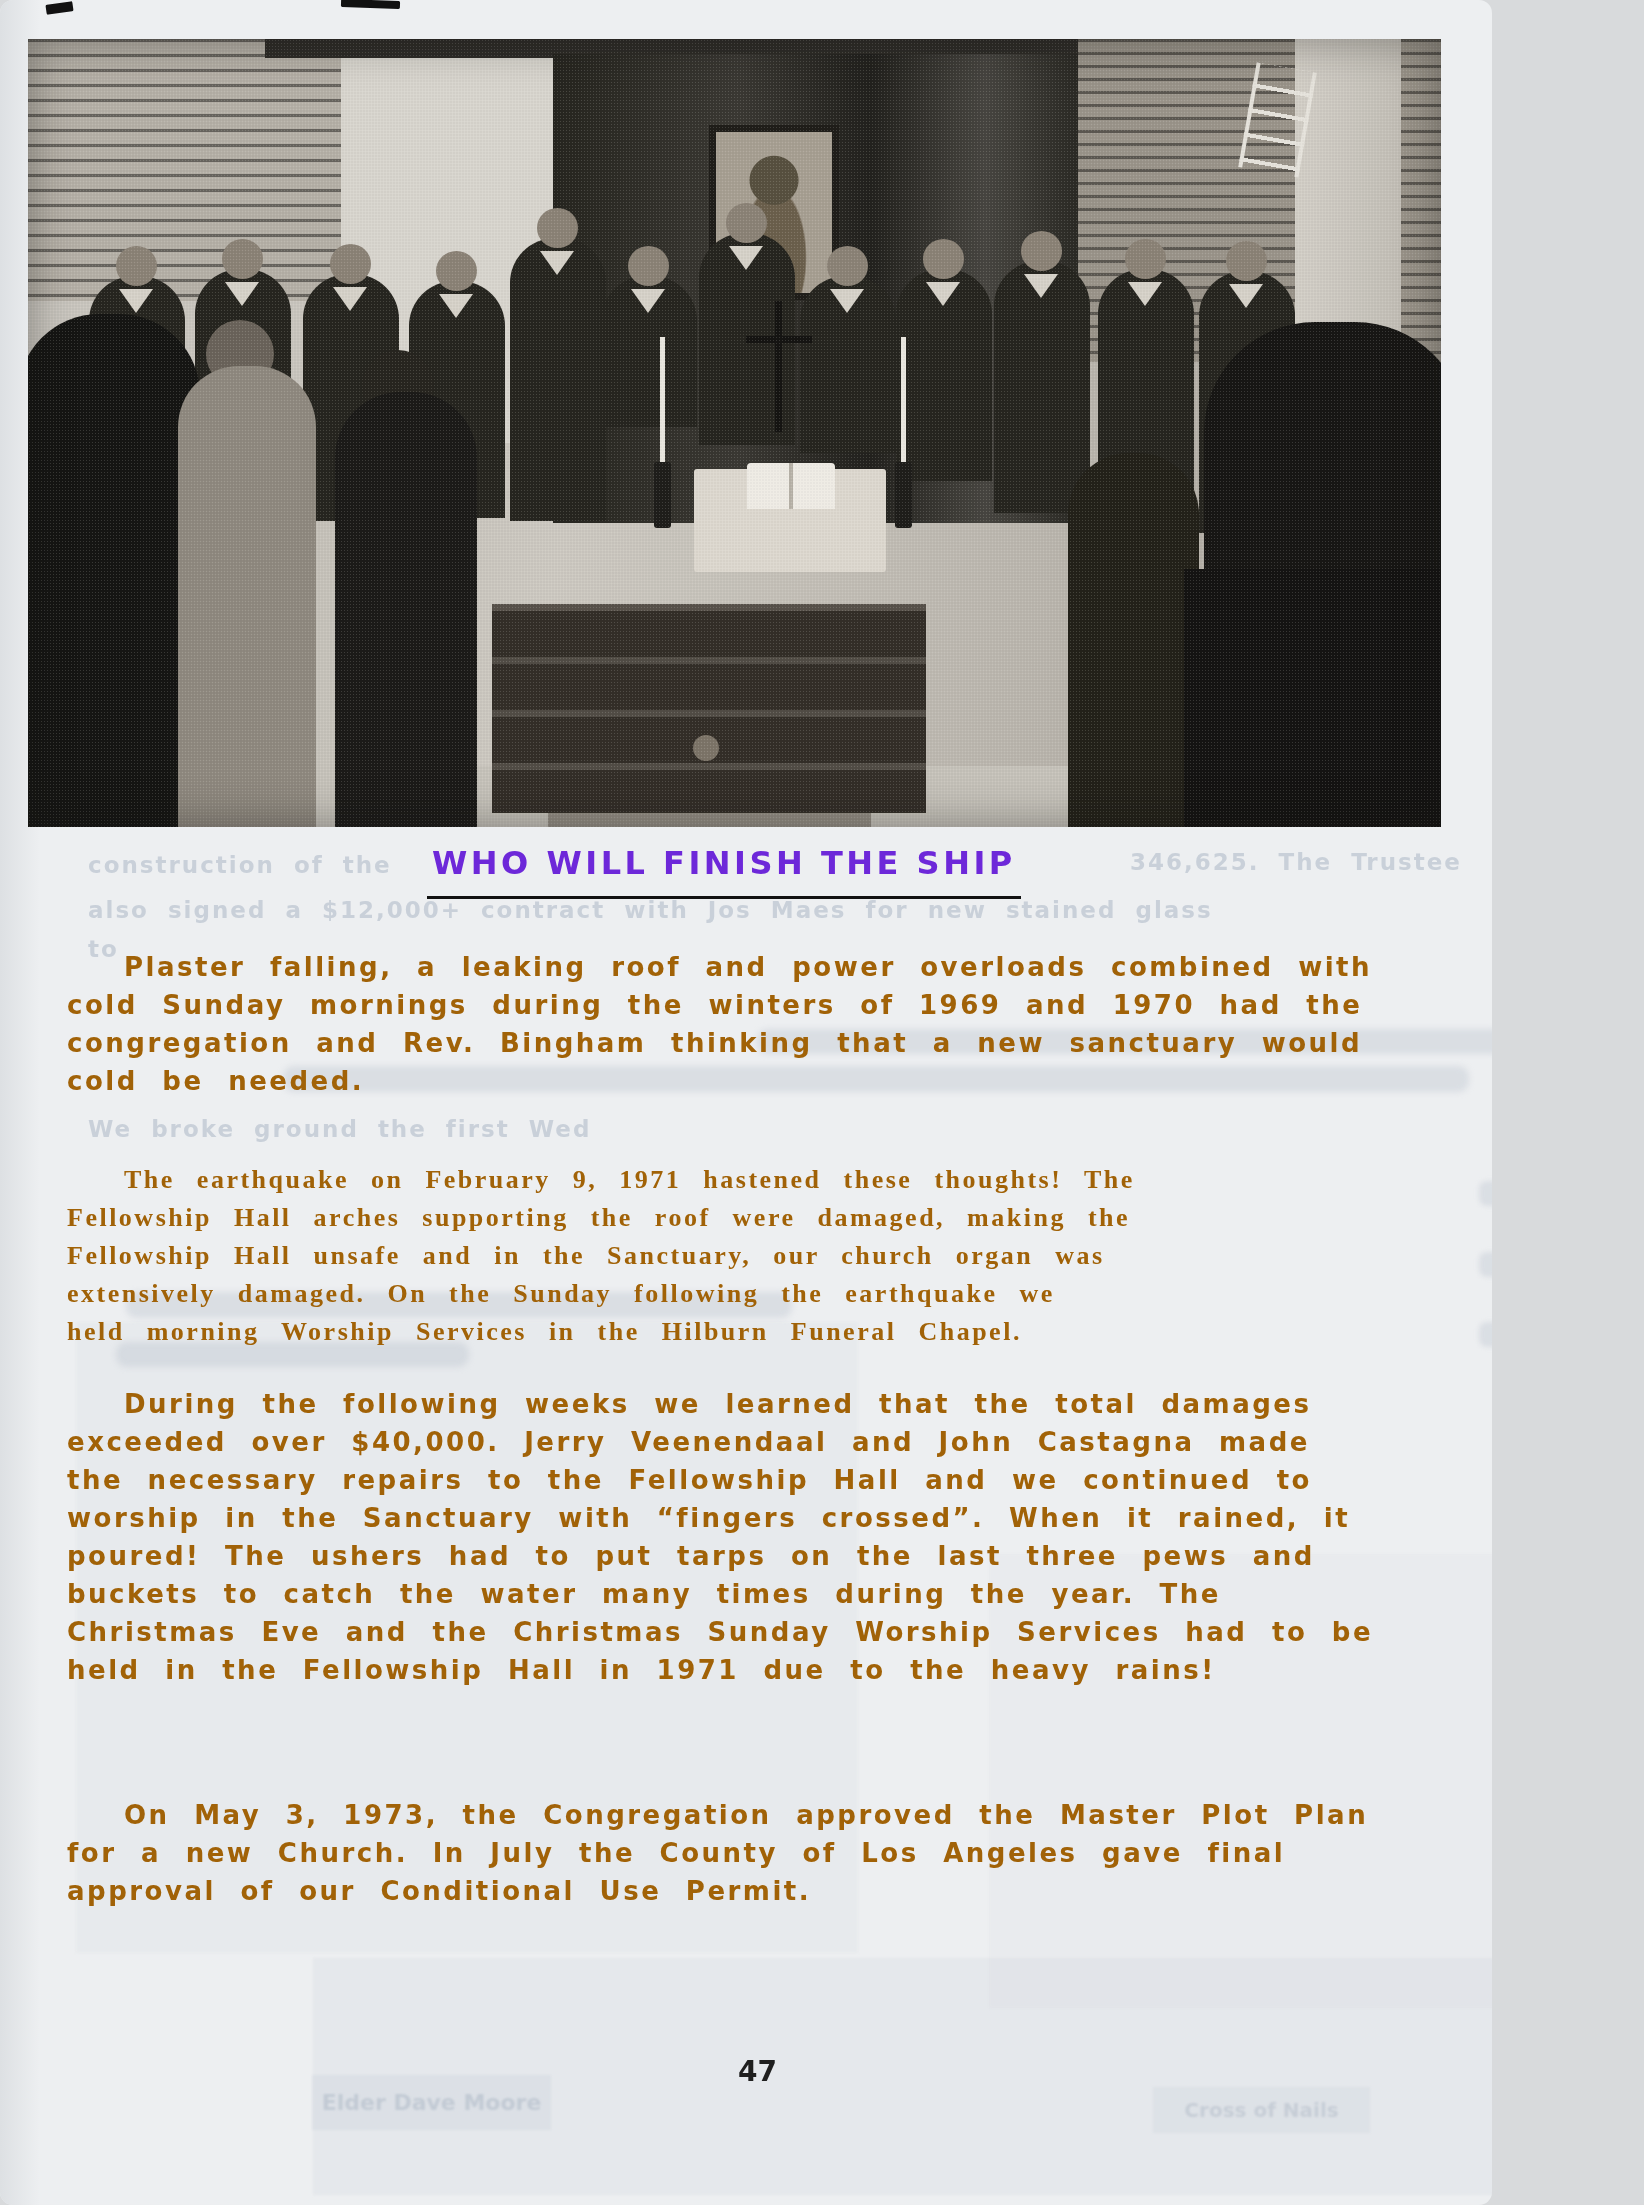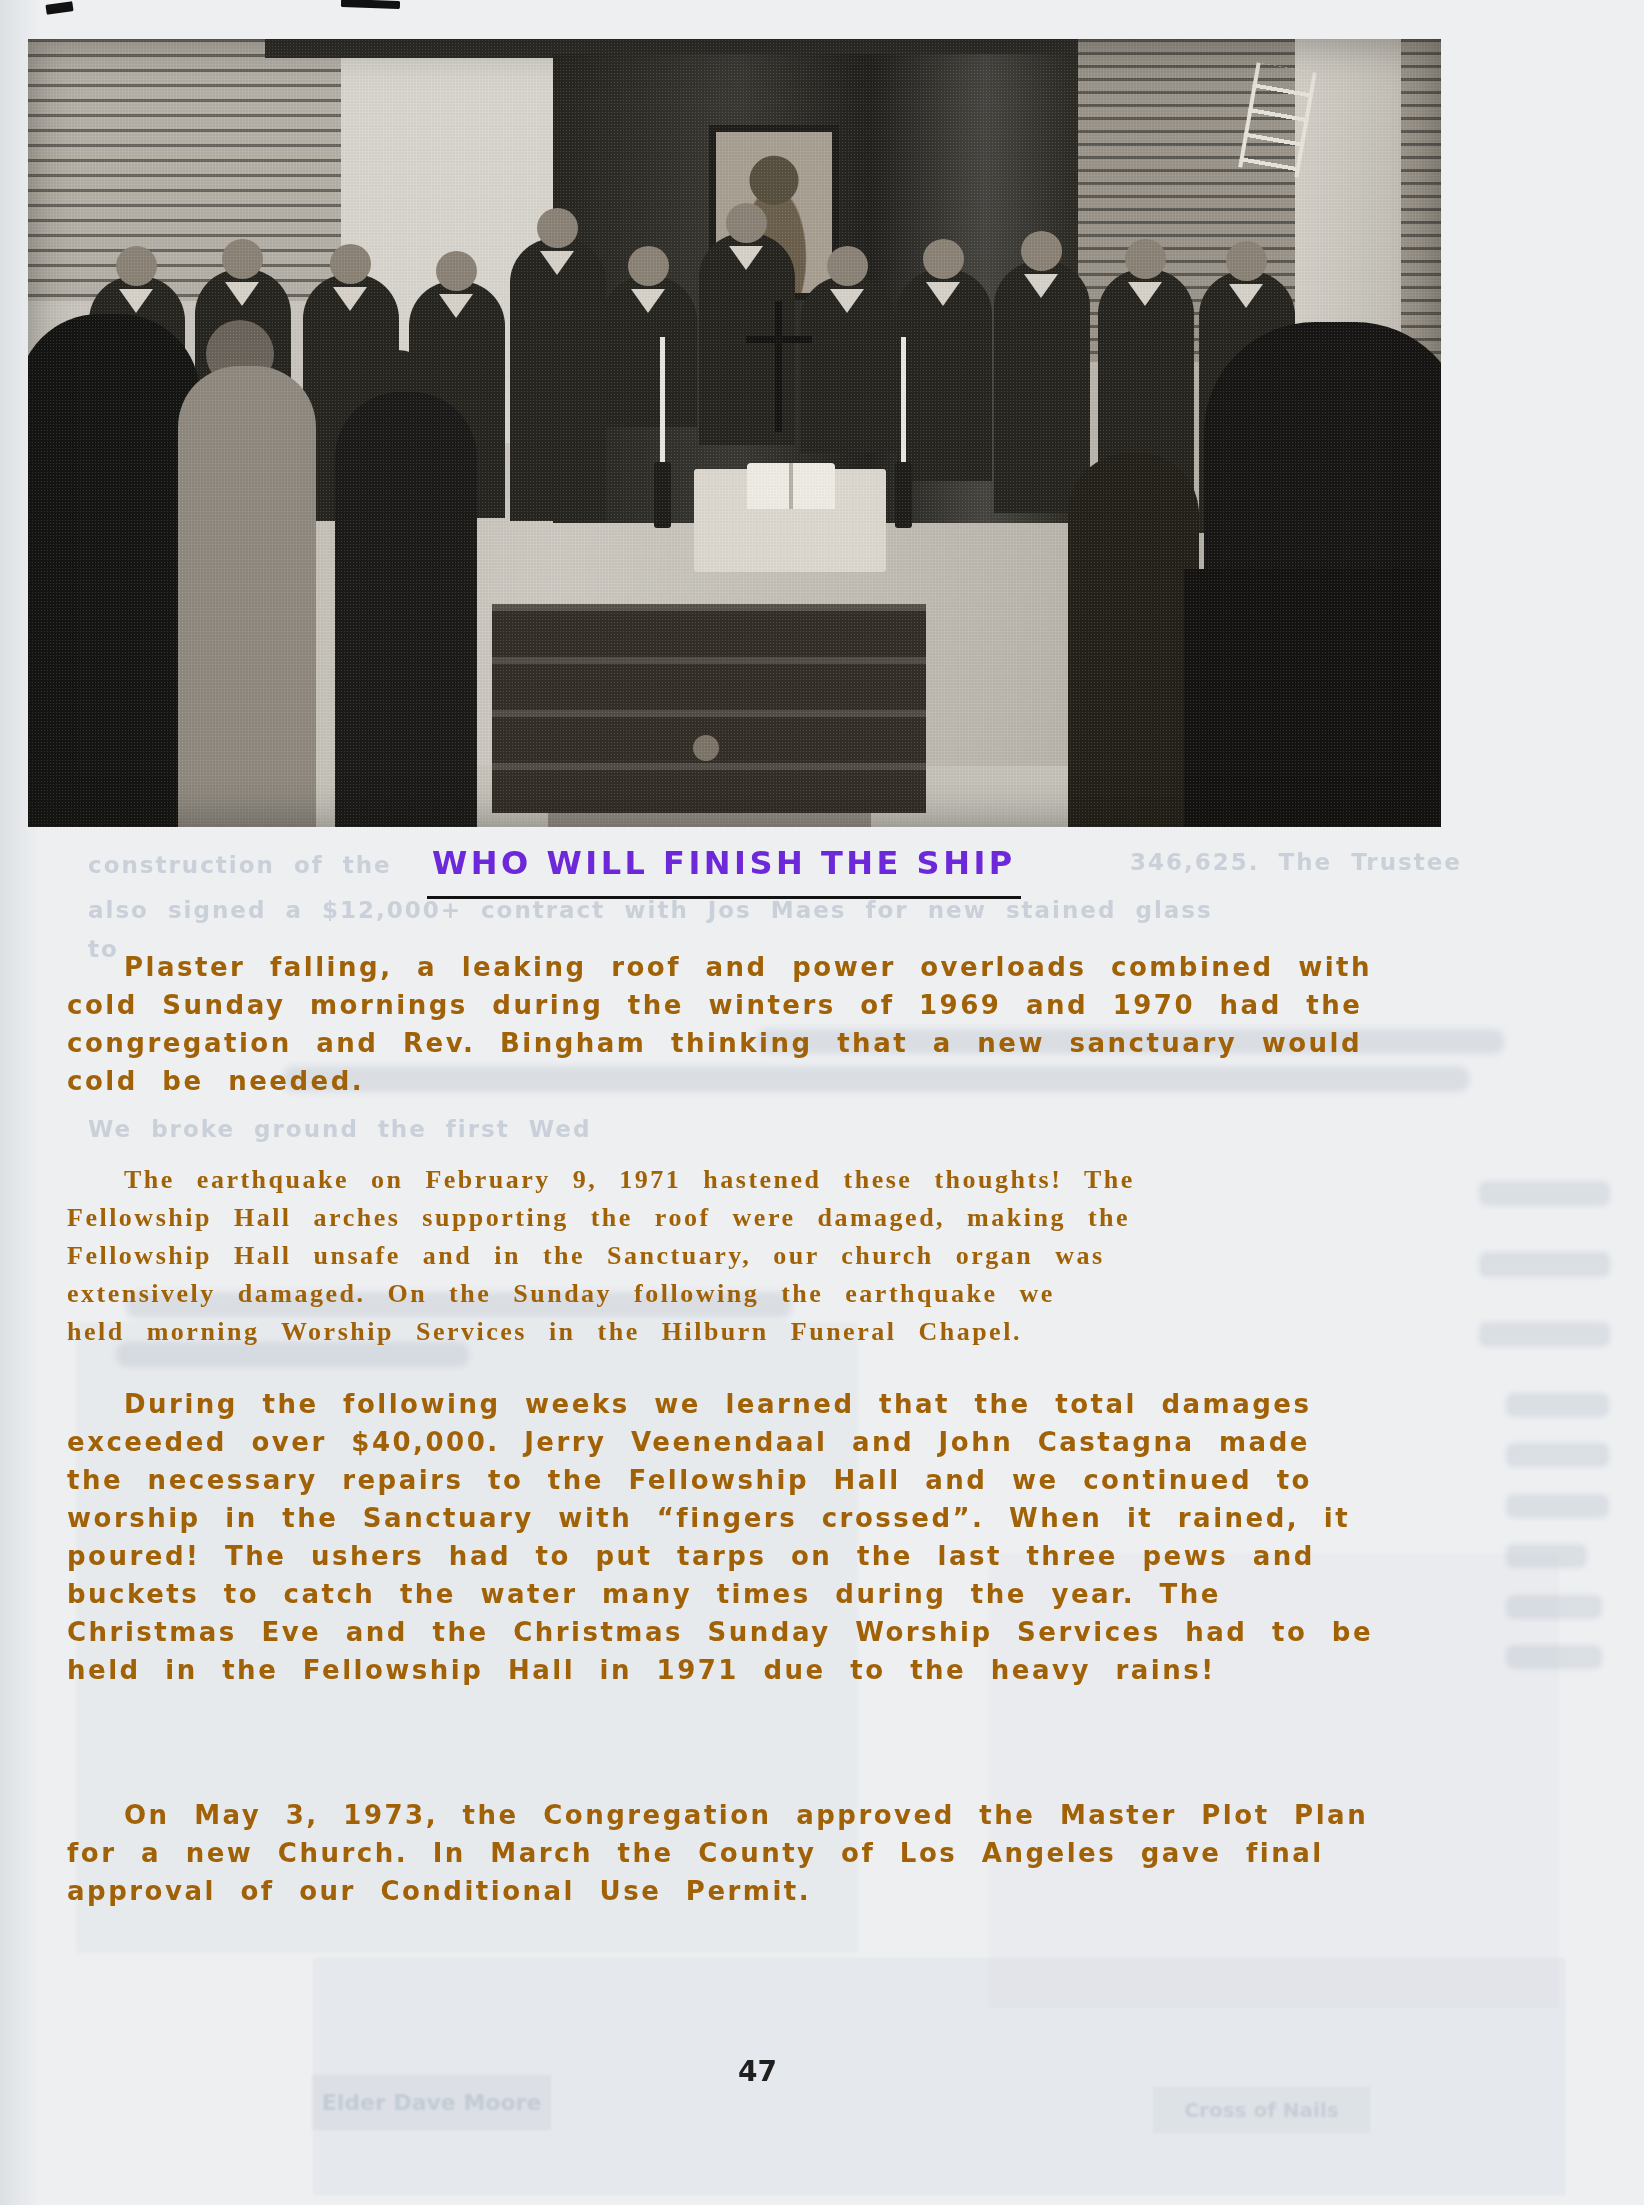--- a/index.html
+++ b/index.html
@@ -1,17 +1,17 @@
 <!DOCTYPE html>
 <html style="font-size:8px"><head>
 <meta charset="utf-8">
 <style>
   html,body{margin:0;padding:0;background:#d8dadc;}
-  .page{position:relative;width:1644px;height:2205px;background:#edeff1;overflow:hidden;
-        font-family:"DejaVu Sans",sans-serif;}
+  .page{position:relative;width:1492px;height:2205px;background:#edeff1;overflow:hidden;
+        font-family:"DejaVu Sans",sans-serif;border-radius:13px;}
   .scan-edge{position:absolute;left:0;top:0;width:40px;height:2205px;
         background:linear-gradient(90deg,#dde0e3,#edeff1);}
   .mark{position:absolute;background:#111;border-radius:1.5px;}
   .mark1{left:46px;top:3px;width:27px;height:10px;transform:rotate(-8deg);}
   .mark2{left:341px;top:0;width:59px;height:8px;transform:rotate(2deg);}
 
   
   .photo{position:absolute;left:28px;top:39px;width:1413px;height:788px;
          background:linear-gradient(100deg,#b9b5ad,#cdc9c1 40%,#a9a49c);overflow:hidden;}
   .photo > div{position:absolute;}
@@ -208,19 +208,19 @@
     <div>the necessary repairs to the Fellowship Hall and we continued to</div>
     <div>worship in the Sanctuary with “fingers crossed”.  When it rained, it</div>
     <div>poured! The ushers had to put tarps on the last three pews and</div>
     <div>buckets to catch the water many times during the year.  The</div>
     <div>Christmas Eve and the Christmas Sunday Worship Services had to be</div>
     <div>held in the Fellowship Hall in 1971 due to the heavy rains!</div>
   </div>
 
   <div class="para p4">
     <div class="indent">On May 3, 1973, the Congregation approved the Master Plot Plan</div>
-    <div>for a new Church.  In March the County of Los Angeles gave final</div>
+    <div>for a new Church.  In July the County of Los Angeles gave final</div>
     <div>approval of our Conditional Use Permit.</div>
   </div>
 
   <div class="pagenum">47</div>
 </div>
 
 
 </body></html>

